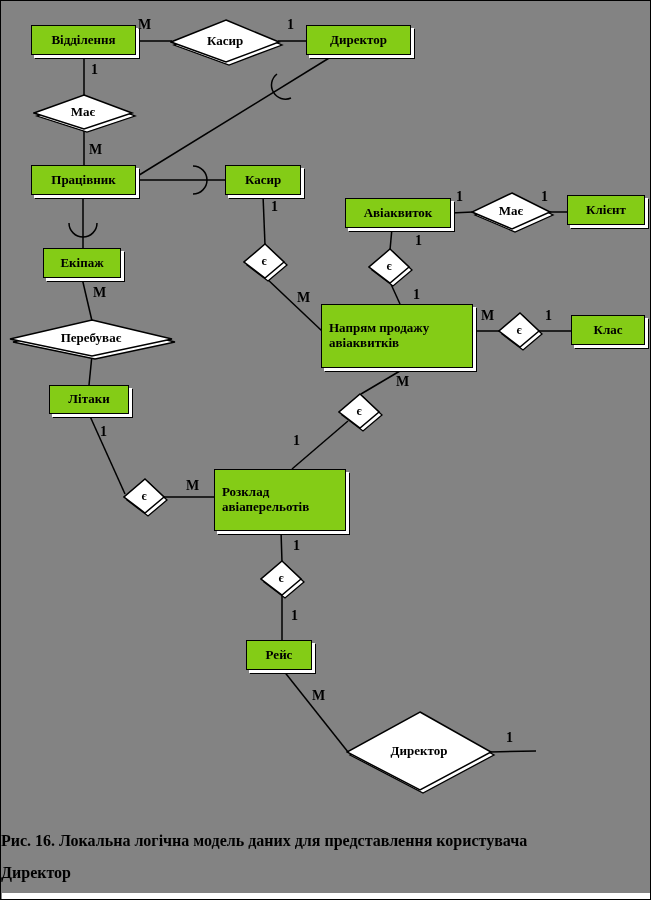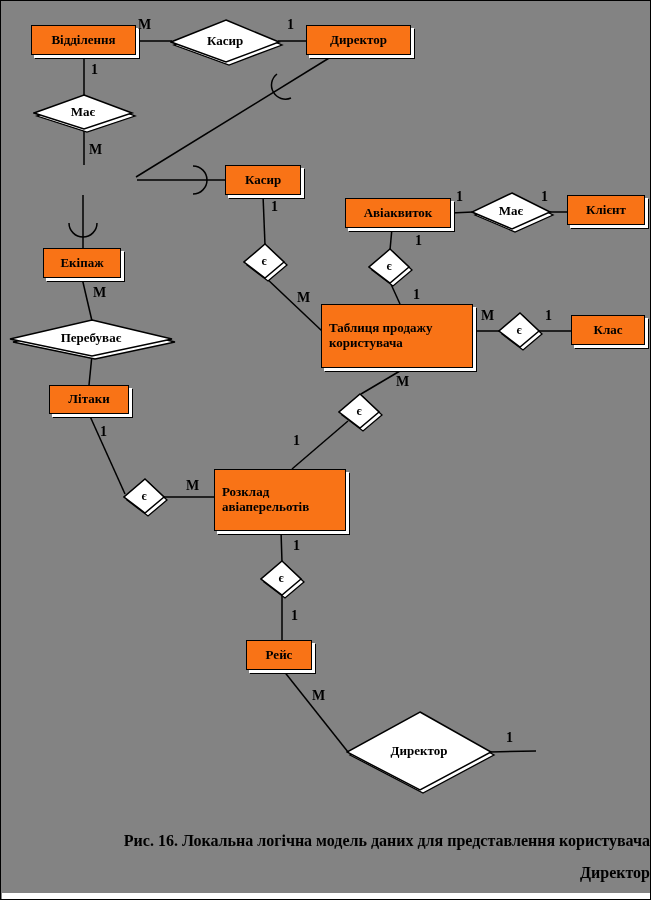--- a/index.html
+++ b/index.html
@@ -1,31 +1,31 @@
 <!DOCTYPE html>
 <html><head>
 <meta charset="utf-8">
 <style>
   html,body{margin:0;padding:0;background:#fff;}
   .canvas{position:relative;width:651px;height:900px;background:#838383;
     border:1px solid #000;box-sizing:border-box;overflow:hidden;
     font-family:"Liberation Serif","DejaVu Serif",serif;color:#000;}
   .lines{position:absolute;left:0;top:0;}
-  .entity{position:absolute;background:#f97316;border:1.5px solid #000;
+  .entity{position:absolute;background:#84cc16;border:1.5px solid #000;
     box-shadow:3px 3px 0 0 #fff,4px 4px 0 0 #000;box-sizing:border-box;
     display:flex;align-items:center;justify-content:center;text-align:center;
     font-weight:700;font-size:13px;line-height:1.15;}
   .entity.ml{justify-content:flex-start;text-align:left;padding-left:7px;}
   .diamond{position:absolute;}
   .diamond svg{position:absolute;left:0;top:0;display:block;}
   .dlabel{position:absolute;left:0;top:0;width:calc(100% - 4px);height:calc(100% - 4px);
     display:flex;align-items:center;justify-content:center;font-weight:700;font-size:13px;}
   .dlabel.sm{font-size:12px;}
   .card{position:absolute;font-weight:700;font-size:14px;line-height:1;}
-  .caption{position:absolute;left:0;width:100%;text-align:right;font-weight:700;font-size:16px;}
+  .caption{position:absolute;left:0;width:100%;text-align:left;font-weight:700;font-size:16px;}
   .bottom-strip{position:absolute;left:1px;top:892px;width:648px;height:7px;background:#fff;}
 </style>
 </head>
 <body>
 
 <div class="canvas">
 
   <svg class="lines" width="651" height="900">
     <g stroke="#000" stroke-width="1.5" fill="none">
       <line x1="135" y1="40" x2="171" y2="40"></line>
@@ -58,34 +58,37 @@
       <path d="M 68,222 A 14 14 0 0 0 96,222"></path>
     </g>
   </svg>
 
   <div class="entity" style="left:30px;top:24px;width:105px;height:30px;">
       <span>Відділення</span>
     </div>
   <div class="entity" style="left:305px;top:24px;width:105px;height:30px;">
       <span>Директор</span>
     </div>
+  <div class="entity" style="left:30px;top:164px;width:105px;height:30px;">
+      <span>Працівник</span>
+    </div>
   <div class="entity" style="left:224px;top:164px;width:76px;height:30px;">
       <span>Касир</span>
     </div>
   <div class="entity" style="left:344px;top:197px;width:106px;height:30px;">
       <span>Авіаквиток</span>
     </div>
   <div class="entity" style="left:566px;top:194px;width:78px;height:30px;">
       <span>Клієнт</span>
     </div>
   <div class="entity" style="left:42px;top:247px;width:78px;height:30px;">
       <span>Екіпаж</span>
     </div>
   <div class="entity ml" style="left:320px;top:303px;width:152px;height:64px;">
-      <span>Таблиця продажу користувача</span>
+      <span>Напрям продажу авіаквитків</span>
     </div>
   <div class="entity" style="left:570px;top:314px;width:74px;height:30px;">
       <span>Клас</span>
     </div>
   <div class="entity" style="left:48px;top:384px;width:80px;height:29px;">
       <span>Літаки</span>
     </div>
   <div class="entity ml" style="left:213px;top:468px;width:132px;height:62px;">
       <span>Розклад авіаперельотів</span>
     </div>

